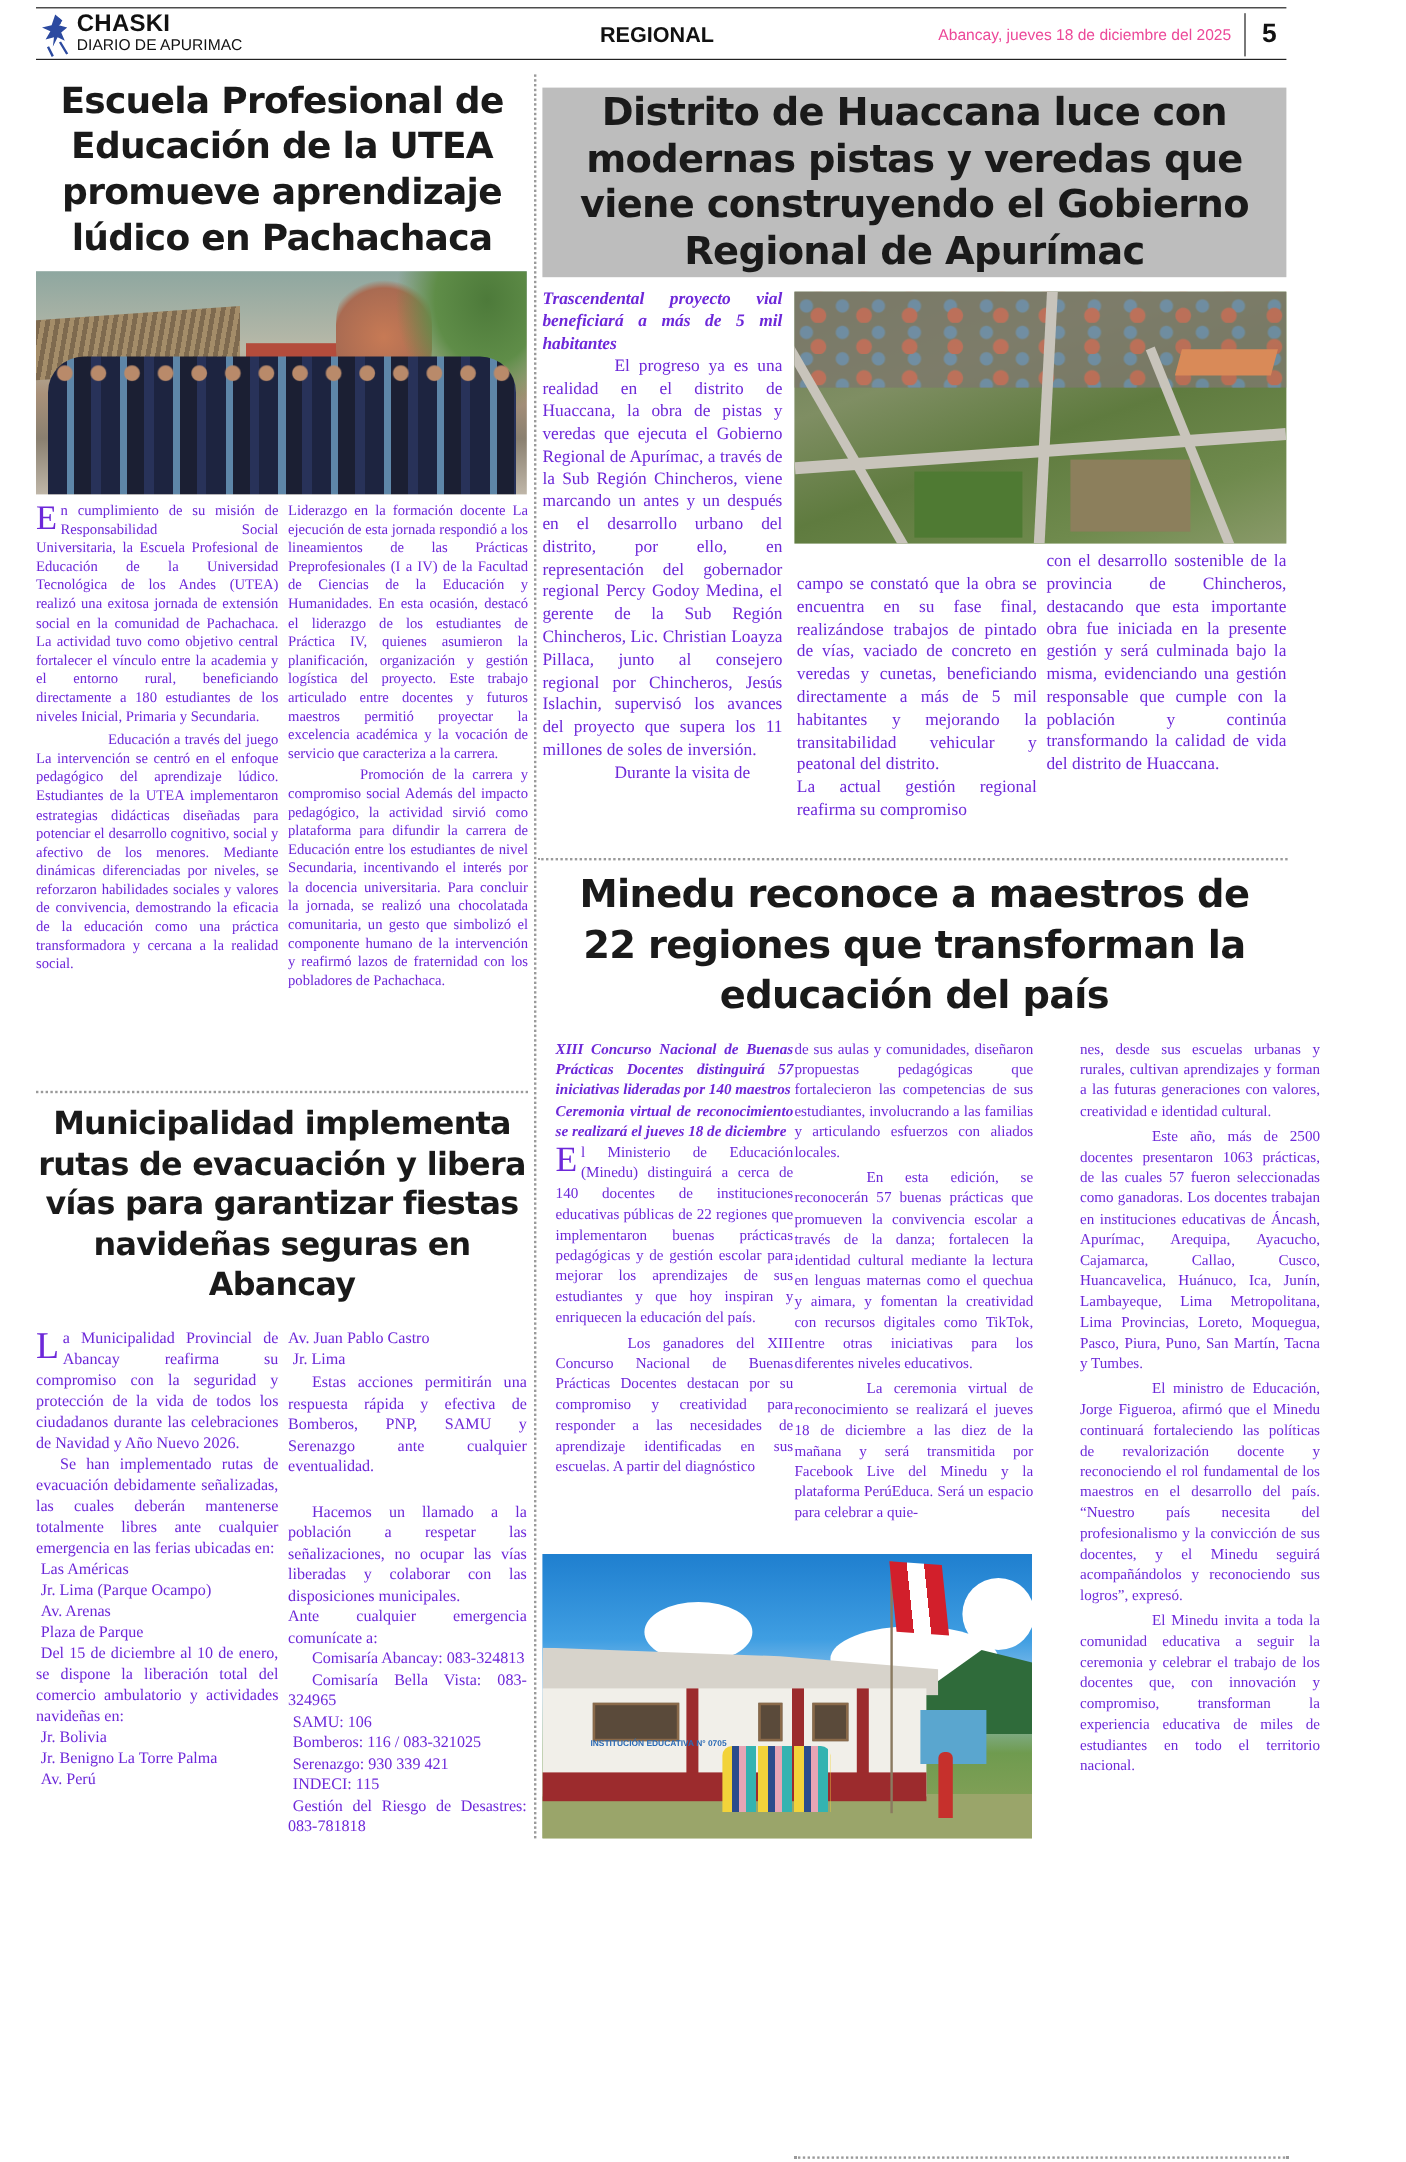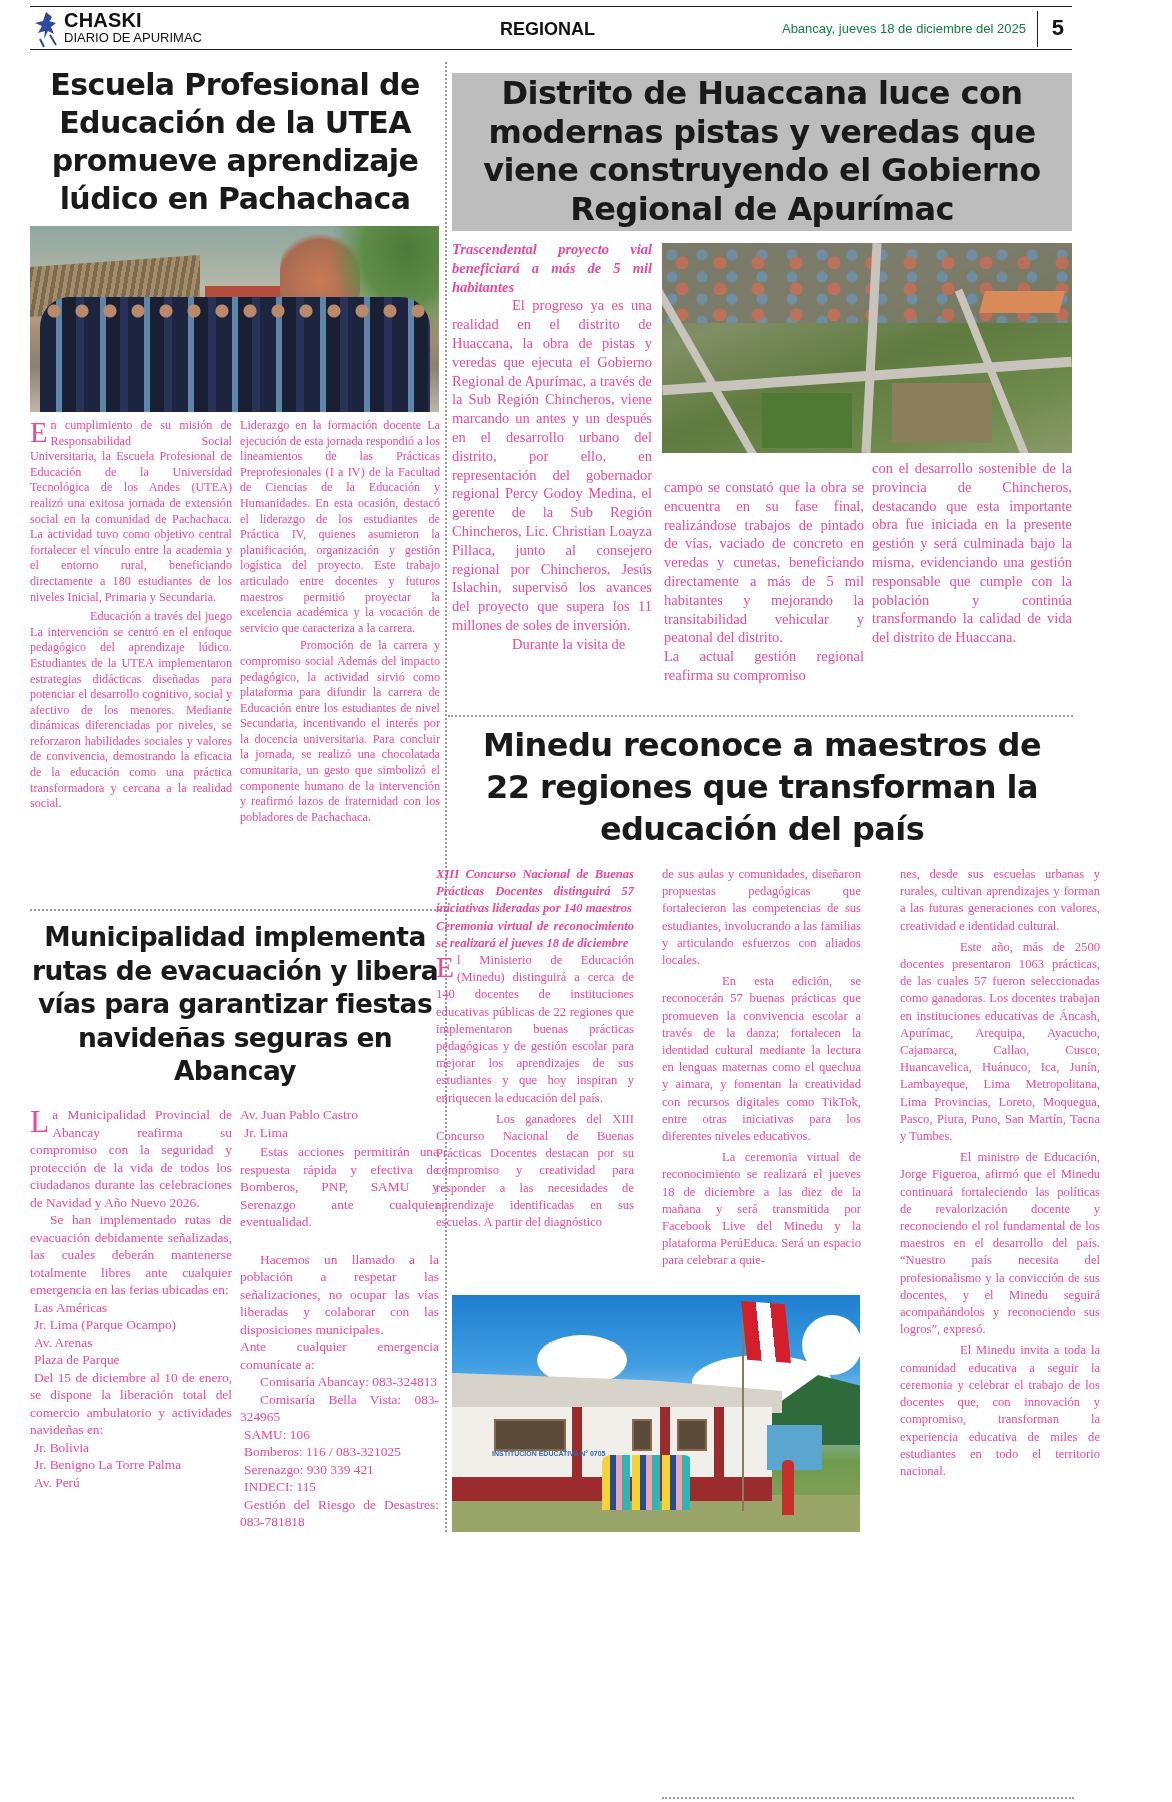--- a/index.html
+++ b/index.html
@@ -9,29 +9,29 @@
   
   .masthead { position: absolute; left: 30px; top: 6px; width: 1042px; height: 44px;
     border-top: 1.5px solid #222; border-bottom: 1.5px solid #222; }
   .logo { position: absolute; left: 2px; top: 2px; width: 30px; height: 40px; }
   .brand { position: absolute; left: 34px; top: 3px; font-family: "Liberation Sans", sans-serif; line-height: 1; }
   .brand-name { font-size: 20px; font-weight: bold; color: #111; letter-spacing: 0.2px; }
   .brand-sub { font-size: 13px; color: #111; margin-top: 1px; }
   .section-name { position: absolute; left: 470px; top: 12px; font-family: "Liberation Sans", sans-serif;
     font-size: 18px; font-weight: bold; color: #111; }
   .dateline { position: absolute; right: 46px; top: 14px; font-family: "Liberation Sans", sans-serif;
-    font-size: 13px; color: #15803d; }
+    font-size: 13px; color: #ec4899; }
   .page-sep { position: absolute; right: 34px; top: 4px; width: 1.5px; height: 36px; background: #222; }
   .page-num { position: absolute; right: 8px; top: 8px; font-family: "Liberation Sans", sans-serif;
     font-size: 22px; font-weight: bold; color: #111; }
 
   
   .headline { position: absolute; font-family: "DejaVu Sans", sans-serif; font-weight: bold;
     color: #1a1a1a; text-align: center; letter-spacing: -0.6px; }
-  .body-col { position: absolute; font-family: "Liberation Serif", serif; color: #ec4899;
+  .body-col { position: absolute; font-family: "Liberation Serif", serif; color: #6d28d9;
     text-align: justify; hyphens: auto; }
   .body-col p { margin: 0; }
   .indent { text-indent: 60px; }
   .indent-sm { text-indent: 20px; }
   .dropcap { float: left; font-size: 2.35em; line-height: 0.82; margin: 3px 3px 0 0; font-family: "Liberation Serif", serif; }
   .kicker { font-style: italic; font-weight: bold; }
   .list-line { padding-left: 4px; text-align: left; }
 
   .vrule { position: absolute; width: 0; border-left: 2px dotted #9a9a9a; }
   .hrule { position: absolute; height: 0; border-top: 2px dotted #9a9a9a; }
@@ -193,21 +193,21 @@
   <p>La actual gestión regional reafirma su compromiso</p>
 </div>
 <div class="body-col" style="left:872px; top:459px; width:200px; font-size:14.5px; line-height:18.8px;">
   <p>con el desarrollo sostenible de la provincia de Chincheros, destacando que esta importante obra fue iniciada en la presente gestión y será culminada bajo la misma, evidenciando una gestión responsable que cumple con la población y continúa transformando la calidad de vida del distrito de Huaccana.</p>
 </div>
 
 <div class="hrule" style="left:448px; top:715px; width:625px;"></div>
 
 <h1 class="headline" style="left:462px; top:724px; width:600px; font-size:32px; line-height:42px;">Minedu reconoce a maestros de 22 regiones que transforman la educación del país</h1>
 
-<div class="body-col" style="left:436px; top:866px; width:198px; font-size:12.6px; line-height:17.2px;">
+<div class="body-col" style="left:463px; top:866px; width:198px; font-size:12.6px; line-height:17.2px;">
   <p class="kicker">XIII Concurso Nacional de Buenas Prácticas Docentes distinguirá 57 iniciativas lideradas por 140 maestros</p>
   <p class="kicker">Ceremonia virtual de reconocimiento se realizará el jueves 18 de diciembre</p>
   <p><span class="dropcap">E</span><span>l Ministerio de Educación (Minedu) distinguirá a cerca de 140 docentes de instituciones educativas públicas de 22 regiones que implementaron buenas prácticas pedagógicas y de gestión escolar para mejorar los aprendizajes de sus estudiantes y que hoy inspiran y enriquecen la educación del país.</span></p>
   <p class="indent" style="margin-top:4px;">Los ganadores del XIII Concurso Nacional de Buenas Prácticas Docentes destacan por su compromiso y creatividad para responder a las necesidades de aprendizaje identificadas en sus escuelas. A partir del diagnóstico</p>
 </div>
 <div class="body-col" style="left:662px; top:866px; width:199px; font-size:12.6px; line-height:17.2px;">
   <p>de sus aulas y comunidades, diseñaron propuestas pedagógicas que fortalecieron las competencias de sus estudiantes, involucrando a las familias y articulando esfuerzos con aliados locales.</p>
   <p class="indent" style="margin-top:4px;">En esta edición, se reconocerán 57 buenas prácticas que promueven la convivencia escolar a través de la danza; fortalecen la identidad cultural mediante la lectura en lenguas maternas como el quechua y aimara, y fomentan la creatividad con recursos digitales como TikTok, entre otras iniciativas para los diferentes niveles educativos.</p>
   <p class="indent" style="margin-top:4px;">La ceremonia virtual de reconocimiento se realizará el jueves 18 de diciembre a las diez de la mañana y será transmitida por Facebook Live del Minedu y la plataforma PerúEduca. Será un espacio para celebrar a quie-</p>
 </div>

